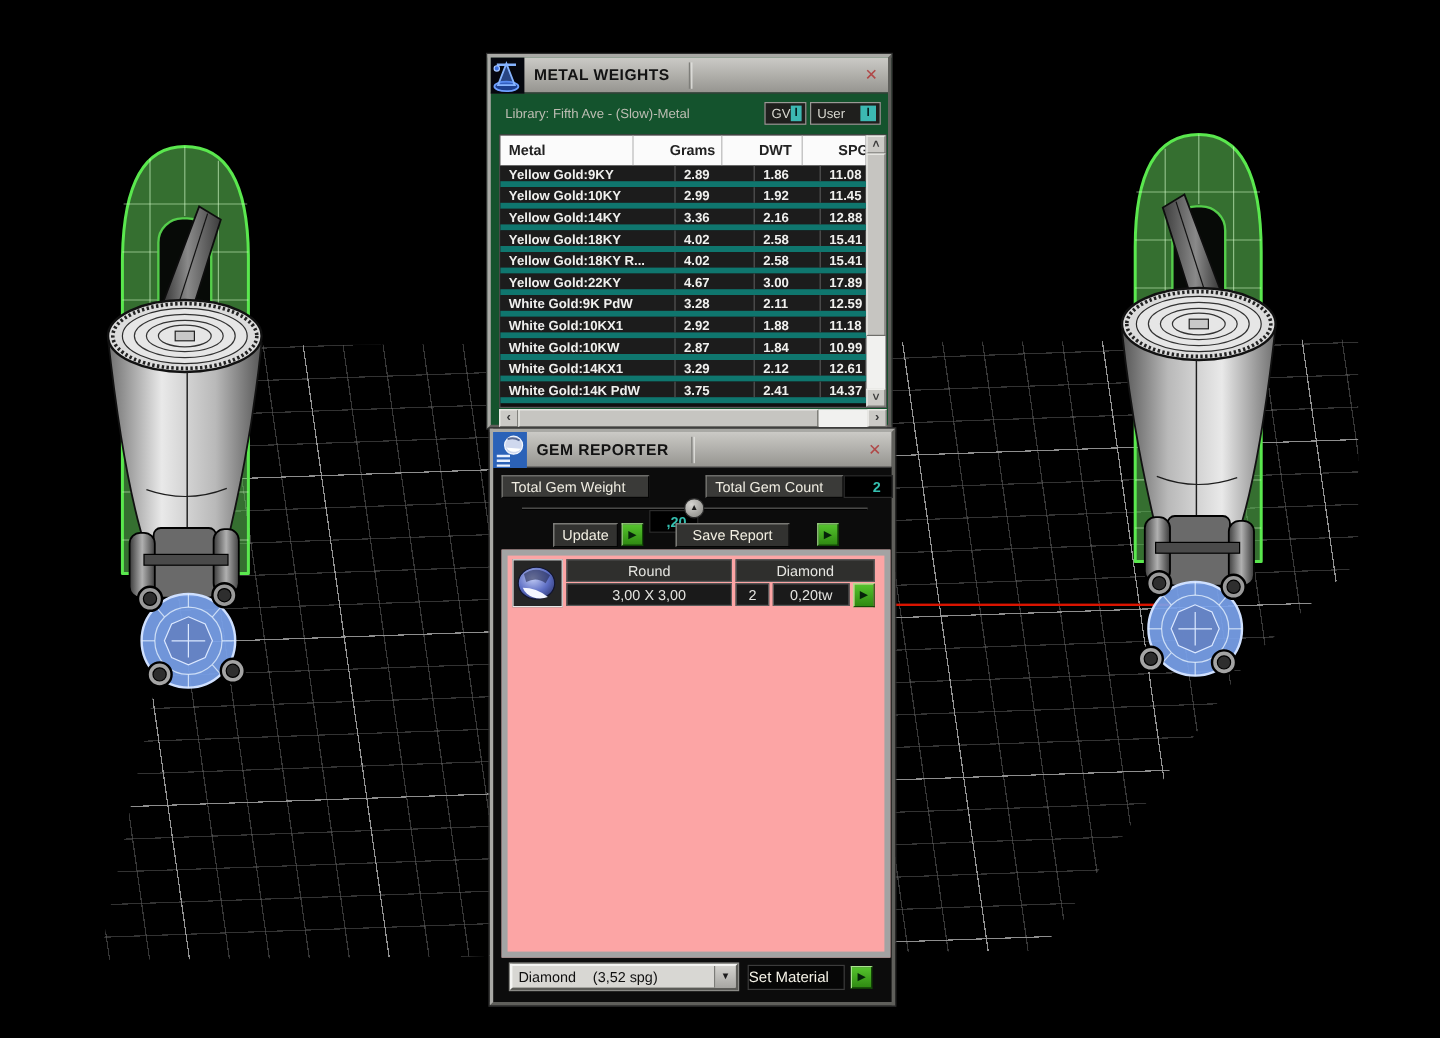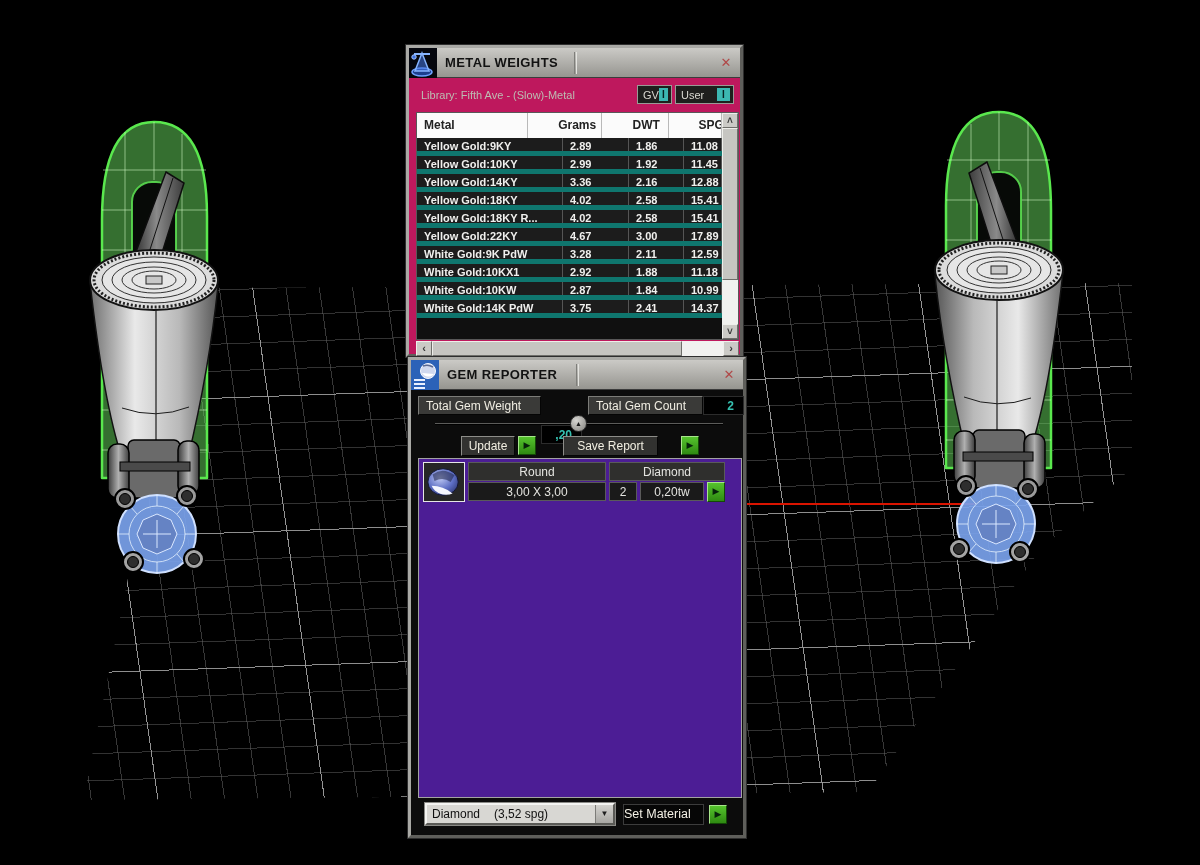--- a/index.html
+++ b/index.html
@@ -16,21 +16,21 @@
       repeating-linear-gradient(178deg, rgba(158,158,158,.85) 0 1px, transparent 1px 135px),
       repeating-linear-gradient(82deg, rgba(100,100,100,.55) 0 1px, transparent 1px 33px),
       repeating-linear-gradient(178deg, rgba(100,100,100,.5) 0 1px, transparent 1px 27px);
   }
   .axis-red{ position:absolute; left:746px; top:503px; width:229px; height:2px; background:#da1400; z-index:2; }
   .model{ position:absolute; width:260px; height:480px; z-index:3; }
   .model-left{ left:70px; top:110px; }
   .model-right{ left:823px; top:100px; transform:scaleX(-1); }
 
   
-  .win{ position:absolute; z-index:10; border:3px solid; border-color:#a9a9a5 #5f5f5b #5f5f5b #a9a9a5; outline:1px solid #2e2e2e; background:#be185d; }
+  .win{ position:absolute; z-index:10; border:3px solid; border-color:#a9a9a5 #5f5f5b #5f5f5b #a9a9a5; outline:1px solid #2e2e2e; background:#14532d; }
   .titlebar{ position:absolute; left:0; top:0; right:0; height:30px; background:linear-gradient(#cbcac6,#969590); border-bottom:1px solid #3c3c3c; cursor:default; }
   .titlebar .appicon{ position:absolute; left:0; top:0; width:28px; height:30px; }
   .titlebar .wtitle{ position:absolute; left:36px; top:7px; font-size:13px; font-weight:bold; color:#121212; letter-spacing:.4px; white-space:nowrap; }
   .titlebar .groove{ position:absolute; left:165px; top:4px; width:3px; height:22px; border-left:1px solid #7e7e7a; border-right:1px solid #e4e4e0; }
   .closebtn{ position:absolute; right:5px; top:6px; width:18px; height:18px; text-align:center; line-height:18px; font-size:13px; font-weight:bold; color:#b04848; cursor:pointer; }
 
   .darkbtn{ background:#323230; color:#f2efe2; border-top:1px solid #8d8d89; border-left:1px solid #8d8d89; border-right:1px solid #050505; border-bottom:1px solid #050505; font-size:12px; text-align:center; }
   .playbtn{ position:absolute; width:18px; height:19px; background:linear-gradient(#55c32d,#2f8a12); border:1px solid; border-color:#a8e58c #134a06 #134a06 #a8e58c; color:#06230a; font-size:9px; text-align:center; line-height:17px; cursor:pointer; }
 
   
@@ -71,21 +71,21 @@
   .l-weight{ left:7px; top:36px; width:123px; }
   .l-count{ left:177px; top:36px; width:115px; }
   .v-count{ left:292px; top:36px; width:41px; }
   .splitter{ position:absolute; left:24px; top:63px; width:288px; height:2px; background:#5c5c5a; border-bottom:1px solid #000; }
   .split-handle{ position:absolute; left:159px; top:55px; width:17px; height:17px; border-radius:50%; background:radial-gradient(circle at 35% 30%,#d6d5d1,#84837f); border:1px solid #2e2e2e; color:#1b1b1b; font-size:7px; text-align:center; line-height:16px; cursor:pointer; }
   .btn-update{ position:absolute; left:50px; top:76px; width:54px; height:20px; line-height:18px; cursor:pointer; }
   .play-update{ left:107px; top:76px; }
   .btn-save{ position:absolute; left:152px; top:76px; width:95px; height:20px; line-height:18px; cursor:pointer; }
   .play-save{ left:270px; top:76px; }
 
-  .gem-panel{ position:absolute; left:7px; top:98px; width:324px; height:340px; background:#4c1d95; border:1px solid #a3a3a3; }
+  .gem-panel{ position:absolute; left:7px; top:98px; width:324px; height:340px; background:#fca5a5; border:5px solid #a3a3a3; }
   .gthumb{ position:absolute; left:4px; top:3px; width:42px; height:40px; background:#262626; border:1px solid #e6e6e6; }
   .gcell{ position:absolute; height:19px; border:1px solid #5a5a5a; color:#e4e4e0; font-size:12px; text-align:center; padding-top:2px; overflow:hidden; white-space:nowrap; }
   .ghead{ background:#2f2f2d; }
   .gval{ background:#1a1a1a; }
   .g-shape{ left:49px; top:3px; width:138px; }
   .g-mat{ left:190px; top:3px; width:116px; }
   .g-size{ left:49px; top:23px; width:138px; }
   .g-count{ left:190px; top:23px; width:28px; }
   .g-tw{ left:221px; top:23px; width:64px; }
   .play-gem{ left:288px; top:23px; height:20px; }
@@ -288,20 +288,26 @@
             <div class="c c-dwt">1.88</div>
             <div class="c c-spg">11.18</div>
           </div>
         <div class="trow">
             <div class="c c-metal">White Gold:10KW</div>
             <div class="c c-grams">2.87</div>
             <div class="c c-dwt">1.84</div>
             <div class="c c-spg">10.99</div>
           </div>
         <div class="trow">
+            <div class="c c-metal">White Gold:14KX1</div>
+            <div class="c c-grams">3.29</div>
+            <div class="c c-dwt">2.12</div>
+            <div class="c c-spg">12.61</div>
+          </div>
+        <div class="trow">
             <div class="c c-metal">White Gold:14K PdW</div>
             <div class="c c-grams">3.75</div>
             <div class="c c-dwt">2.41</div>
             <div class="c c-spg">14.37</div>
           </div>
       </div>
       <div class="vscroll">
         <div class="arr a-up">˄</div>
         <div class="vthumb"></div>
         <div class="arr a-dn">˅</div>

